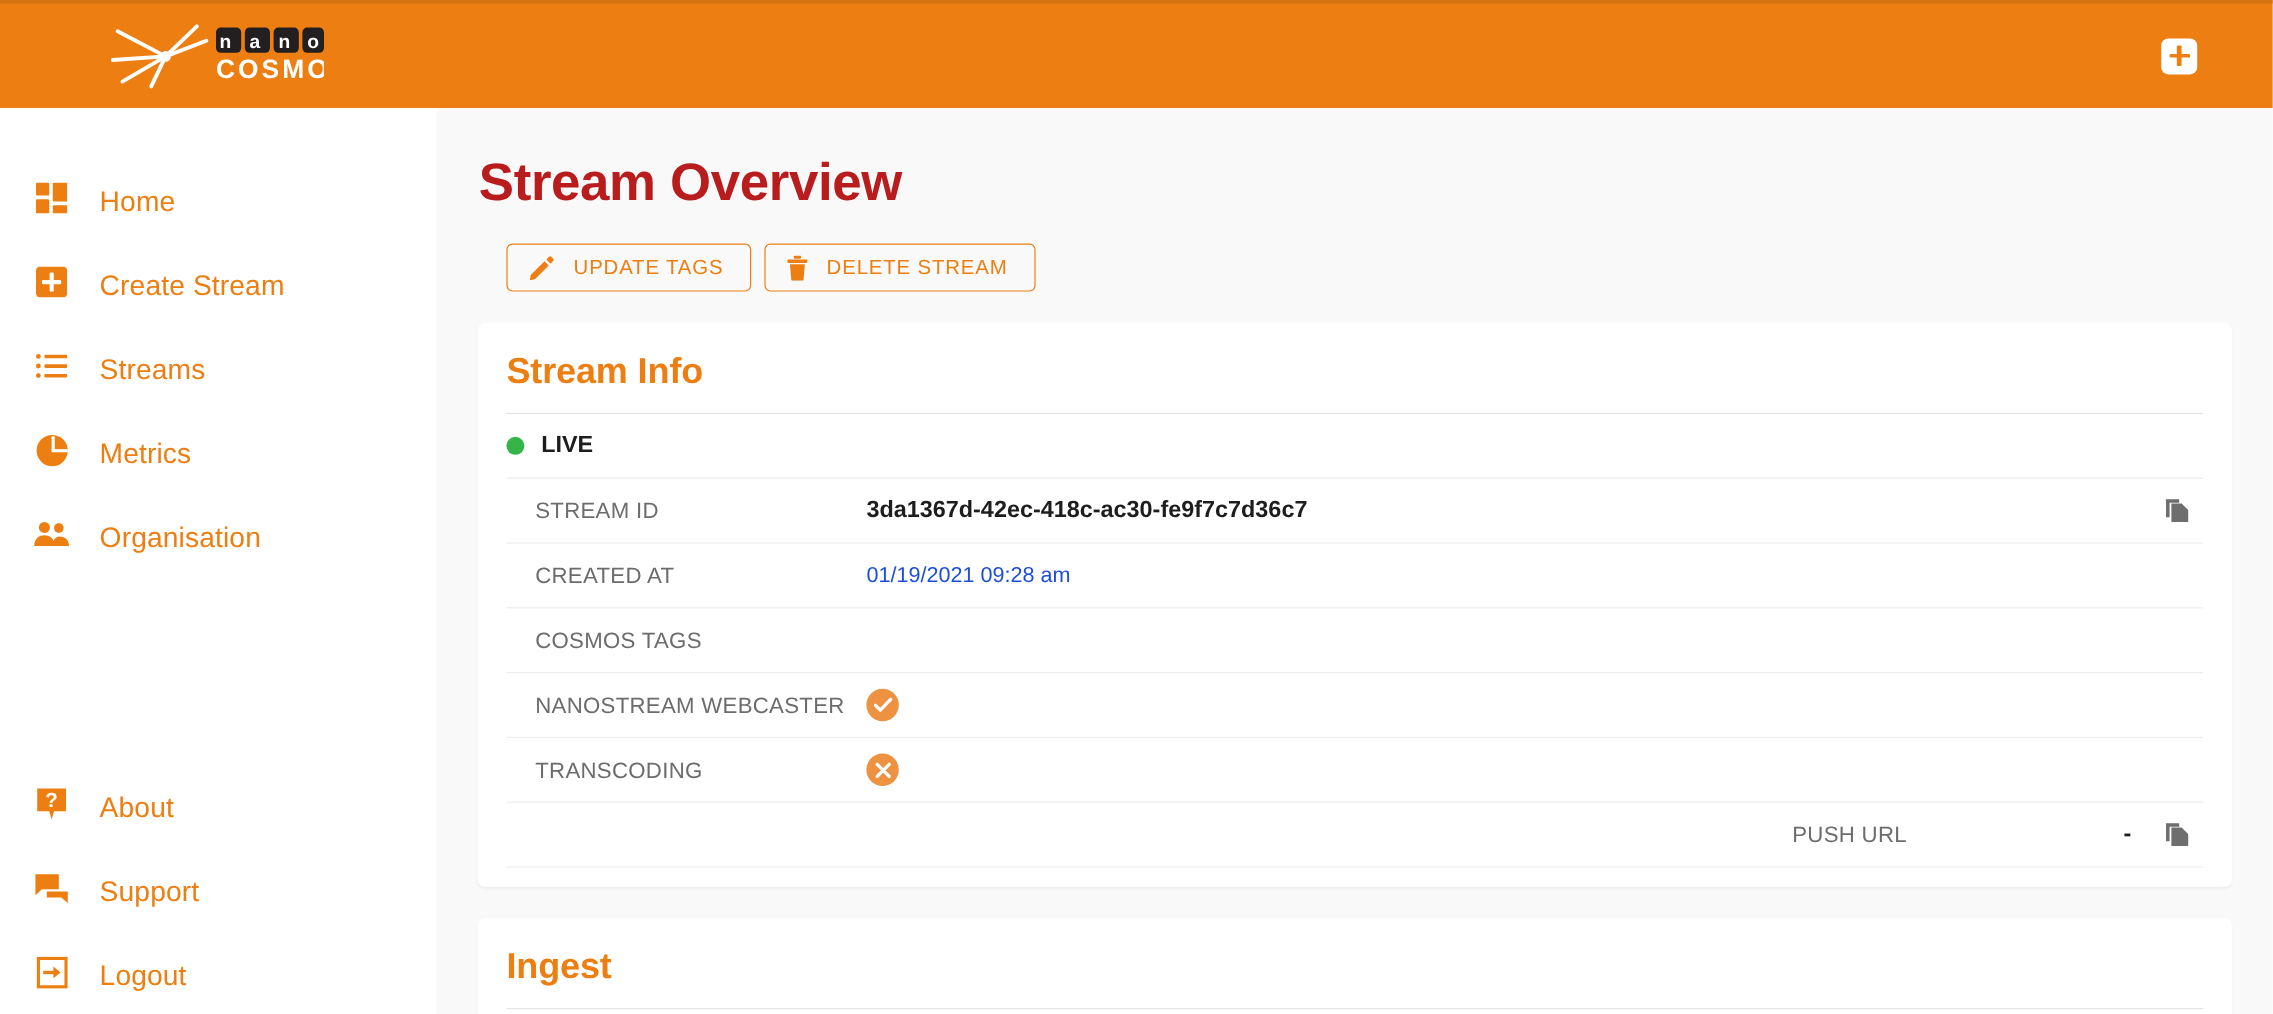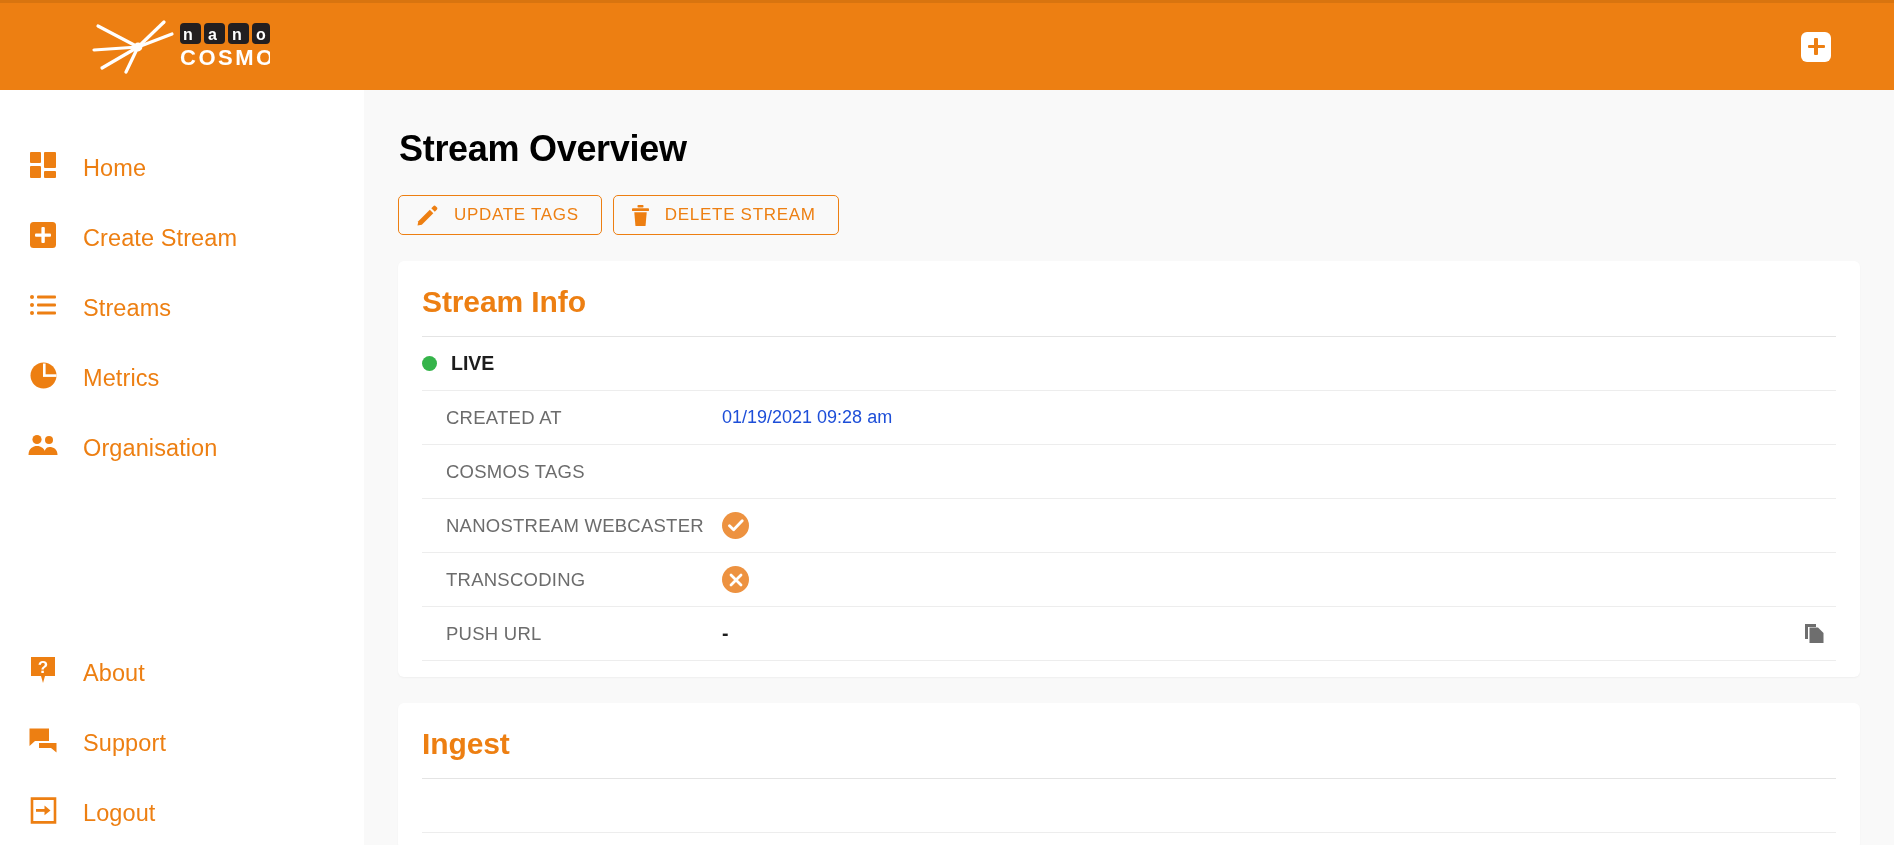--- a/index.html
+++ b/index.html
@@ -63,26 +63,26 @@
 
   
   .main {
     flex: 1; min-width: 0;
     background: #F9F9F9;
     overflow: hidden;
     position: relative;
     padding: 0 34px 0 34px;
   }
   .page-title {
-    font-size: 36px; font-weight: bold; color: #000000;
+    font-size: 44px; font-weight: bold; color: #b91c1c;
     letter-spacing: -0.3px;
     margin-top: 38px; margin-bottom: 0;
     padding-left: 1px;
   }
-  .btn-row { display: flex; gap: 11px; margin-top: 25px; }
+  .btn-row { display: flex; gap: 11px; margin-top: 25px; margin-left: 24px; }
   .obtn {
     display: inline-flex; align-items: center; gap: 16px;
     border: 1px solid #ED7F12; border-radius: 5px;
     background: transparent; color: #ED7F12;
     height: 40px; padding: 0 22px 0 18px;
     font-size: 17px; letter-spacing: .7px;
     cursor: pointer; font-family: inherit;
     white-space: nowrap;
   }
   .obtn svg { display: block; }
@@ -102,21 +102,21 @@
     margin: 0 0 0 0;
     letter-spacing: -0.1px;
   }
   .row {
     display: flex; align-items: center;
     min-height: 54px;
     border-bottom: 1px solid #EDEDED;
     position: relative;
     padding-right: 60px;
   }
-  .row:last-child { border-bottom: 1px solid #EDEDED; }
+  .row:last-child { border-bottom: 1px solid #EDEDED; justify-content: flex-end; }
   .row-label {
     width: 300px; min-width: 300px;
     font-size: 18.5px; color: #6C6C6C;
     letter-spacing: .25px;
     padding-left: 24px;
   }
   .row-value {
     font-size: 19px; color: #3A3A3A;
     display: flex; align-items: center; gap: 14px;
   }
@@ -300,20 +300,30 @@
       <section class="card">
         <h2 class="card-title">Stream Info</h2>
 
         <div class="row">
           <div class="row-value bold">
             <span class="dot-live"></span>
             <span>LIVE</span>
           </div>
         </div>
 
+        <div class="row">
+          <div class="row-label">STREAM ID</div>
+          <div class="row-value bold">3da1367d-42ec-418c-ac30-fe9f7c7d36c7</div>
+          <span class="copy-icon">
+            <svg width="21" height="21" viewBox="0 0 21 21" fill="#6E6E6E">
+              <path d="M1 1 H12 V4 H4 V16 H1 Z"></path>
+              <path d="M5.5 4.5 H14 L19.5 10 V20 H5.5 Z"></path>
+            </svg>
+          </span>
+        </div>
 
         <div class="row">
           <div class="row-label">CREATED AT</div>
           <div class="row-value muted">01/19/2021 09:28 am</div>
         </div>
 
         <div class="row">
           <div class="row-label">COSMOS TAGS</div>
           <div class="row-value"></div>
         </div>

